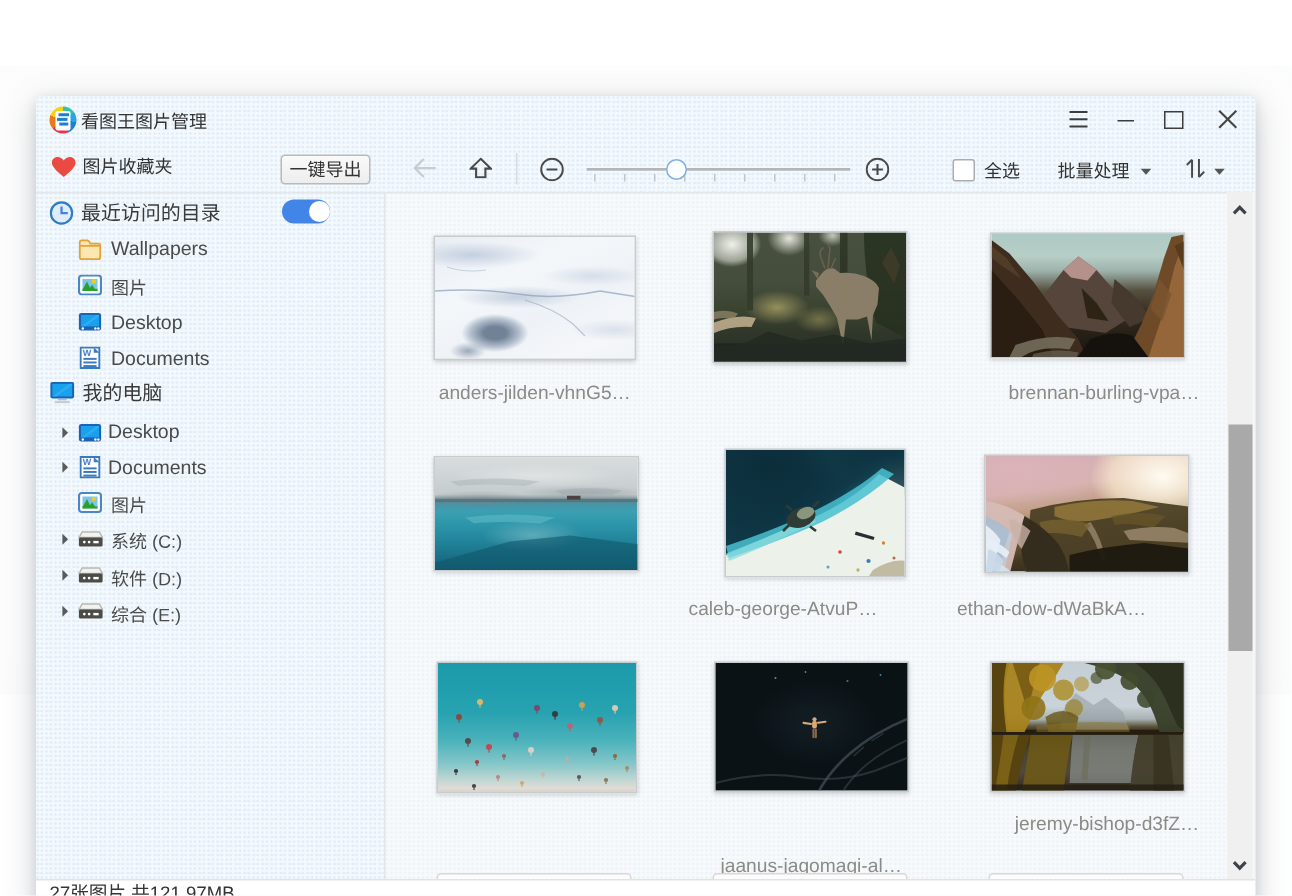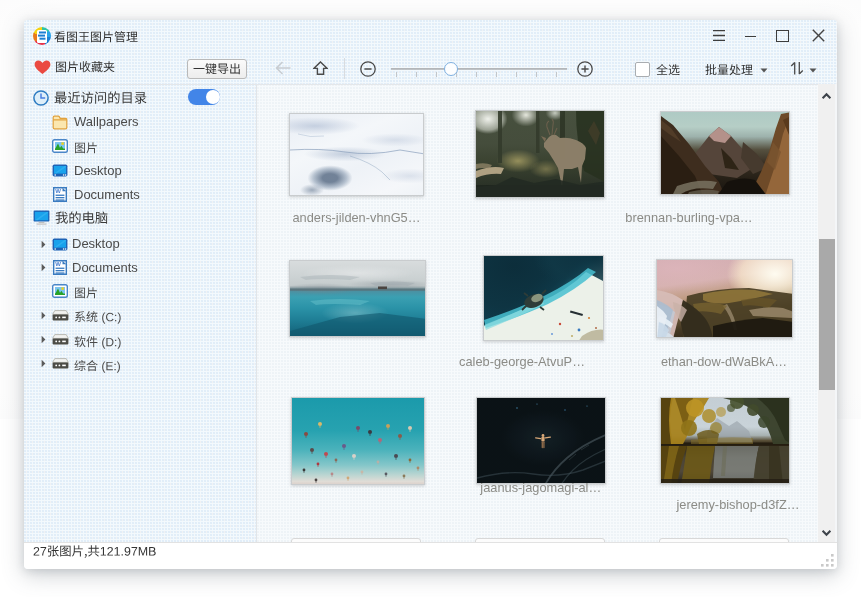--- a/index.html
+++ b/index.html
@@ -1,18 +1,18 @@
 <!DOCTYPE html>
 <html><head><meta charset="utf-8">
 <style>
 *{margin:0;padding:0;box-sizing:border-box}
 html,body{width:861px;height:597px;overflow:hidden;background:#fff;
  font-family:"Liberation Sans",sans-serif;}
 #stage{position:relative;width:861px;height:419px;background:
- radial-gradient(ellipse 120% 100% at 50% 50%, #fdfdfd 60%, #f3f4f5 100%);}
+ radial-gradient(ellipse 120% 100% at 50% 50%, #fdfdfd 60%, #f3f4f5 100%); margin-top: 44px;}
 .abs{position:absolute}
 #win{position:absolute;left:24px;top:20px;width:813px;height:549px;
  border-radius:4px;background:#f2f8fc;
  box-shadow:0 6px 22px rgba(90,100,110,.30), 0 2px 8px rgba(90,100,110,.18);
  overflow:hidden;}
 .chrome{background-color:#f3f9fd;background-image:
  radial-gradient(circle at 1px 1px, rgba(150,188,230,.22) 0.65px, transparent 1px),
  radial-gradient(circle at 2.5px 4px, rgba(238,198,185,.14) 0.65px, transparent 1px);
  background-size:3px 3px, 6px 6px;}
 .content-bg{background-color:#f7fafc;background-image:
@@ -548,24 +548,24 @@
 <path d="M26 48 L54 48 Q50 66 48 87 L20 87 Q24 64 26 48 Z" fill="#6e5a16" opacity="0.85"></path>
 <path d="M8 48 L18 48 Q12 68 10 87 L2 87 Q6 64 8 48 Z" fill="#8a6e1a" opacity="0.7"></path>
 <path d="M54 48 L98 48 Q94 64 94 80 L52 80 Q53 62 54 48 Z" fill="#9aa4a6" opacity="0.55"></path>
 <path d="M98 48 L130 48 L130 87 L92 87 Q94 64 98 48 Z" fill="#46412f" opacity="0.95"></path>
 <path d="M108 48 L118 48 L122 87 L108 87 Z" fill="#37331f" opacity="0.85"></path>
 <path d="M62 48 L66 48 L64 78 L60 78 Z" fill="#6a6a52" opacity="0.5"></path>
 <rect x="0" y="81" width="130" height="6" fill="#241f14" opacity="0.85"></rect>
 </svg>
       </div>
 <div class="lbl" style="left:232.5px;top:190.4px;width:200px">anders-jilden-vhnG5…</div>
-<div class="lbl" style="left:565px;top:190.4px;width:200px">brennan-burling-vpa…</div>
+<div class="lbl" style="left:612px;top:190.4px;width:200px">brennan-burling-vpa…</div>
 <div class="lbl" style="left:398px;top:333.7px;width:200px">caleb-george-AtvuP…</div>
-<div class="lbl" style="left:600px;top:333.7px;width:200px">ethan-dow-dWaBkA…</div>
-<div class="lbl" style="left:416.79999999999995px;top:460px;width:200px">jaanus-jagomagi-al…</div>
+<div class="lbl" style="left:577px;top:333.7px;width:200px">ethan-dow-dWaBkA…</div>
+<div class="lbl" style="left:416.79999999999995px;top:505px;width:200px">jaanus-jagomagi-al…</div>
 <div class="lbl" style="left:614px;top:477.09999999999997px;width:200px">jeremy-bishop-d3fZ…</div>
 <div class="abs" style="left:267px;top:518px;width:130px;height:6px;border:1px solid #d8d8d8;border-radius:3px 3px 0 0;background:#fcfcfc"></div>
 <div class="abs" style="left:451px;top:518px;width:130px;height:6px;border:1px solid #d8d8d8;border-radius:3px 3px 0 0;background:#fcfcfc"></div>
 <div class="abs" style="left:635px;top:518px;width:130px;height:6px;border:1px solid #d8d8d8;border-radius:3px 3px 0 0;background:#fcfcfc"></div>
 <div class="abs" style="left:0;top:521.5px;width:813px;height:27.5px;background:#fff;border-top:1px solid #e2e2e2"></div>
 <div class="abs" style="left:8.5px;top:522.3px">
         <svg width="123.4" height="18.6" style="display:block" fill="#333">
           <path transform="translate(0.0,13.6) scale(12.4,12.4)" d="M0.05 0V-0.062Q0.075 -0.119 0.111 -0.163Q0.147 -0.207 0.187 -0.242Q0.226 -0.277 0.265 -0.308Q0.304 -0.338 0.335 -0.368Q0.366 -0.398 0.385 -0.432Q0.405 -0.465 0.405 -0.507Q0.405 -0.563 0.372 -0.595Q0.338 -0.626 0.279 -0.626Q0.223 -0.626 0.187 -0.595Q0.15 -0.565 0.144 -0.51L0.054 -0.518Q0.064 -0.601 0.124 -0.649Q0.185 -0.698 0.279 -0.698Q0.383 -0.698 0.439 -0.649Q0.495 -0.6 0.495 -0.51Q0.495 -0.47 0.477 -0.43Q0.458 -0.391 0.422 -0.351Q0.386 -0.312 0.284 -0.229Q0.228 -0.183 0.195 -0.146Q0.162 -0.109 0.147 -0.075H0.506V0Z"></path>
           <path transform="translate(6.9,13.6) scale(12.4,12.4)" d="M0.506 -0.617Q0.4 -0.456 0.357 -0.364Q0.313 -0.273 0.292 -0.184Q0.27 -0.095 0.27 0H0.178Q0.178 -0.132 0.234 -0.278Q0.29 -0.423 0.421 -0.613H0.051V-0.688H0.506Z"></path>
           <path transform="translate(13.8,13.6) scale(12.4,12.4)" d="M0.846 -0.795C0.79 -0.692 0.697 -0.595 0.598 -0.533C0.615 -0.522 0.644 -0.496 0.656 -0.483C0.756 -0.552 0.856 -0.66 0.919 -0.774ZM0.117 -0.577C0.112 -0.48 0.1 -0.352 0.088 -0.273H0.288C0.278 -0.093 0.266 -0.021 0.248 -0.003C0.239 0.006 0.229 0.008 0.212 0.008C0.194 0.008 0.145 0.007 0.094 0.003C0.106 0.022 0.115 0.05 0.116 0.07C0.167 0.073 0.217 0.073 0.243 0.071C0.274 0.068 0.293 0.062 0.311 0.042C0.34 0.012 0.352 -0.075 0.364 -0.31C0.365 -0.32 0.366 -0.341 0.366 -0.341H0.166C0.172 -0.391 0.177 -0.45 0.182 -0.506H0.36V-0.802H0.093V-0.732H0.288V-0.577ZM0.474 0.085C0.49 0.071 0.518 0.059 0.717 -0.025C0.715 -0.041 0.713 -0.073 0.713 -0.095L0.562 -0.038V-0.38H0.66C0.706 -0.186 0.791 -0.022 0.92 0.066C0.932 0.046 0.955 0.02 0.972 0.005C0.854 -0.066 0.772 -0.212 0.73 -0.38H0.958V-0.452H0.562V-0.82H0.488V-0.452H0.376V-0.38H0.488V-0.047C0.488 -0.007 0.46 0.012 0.442 0.021C0.454 0.036 0.469 0.067 0.474 0.085Z"></path>

